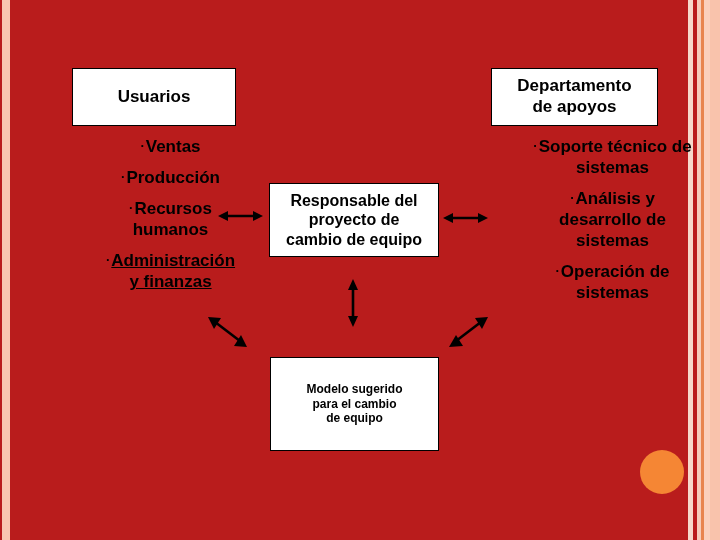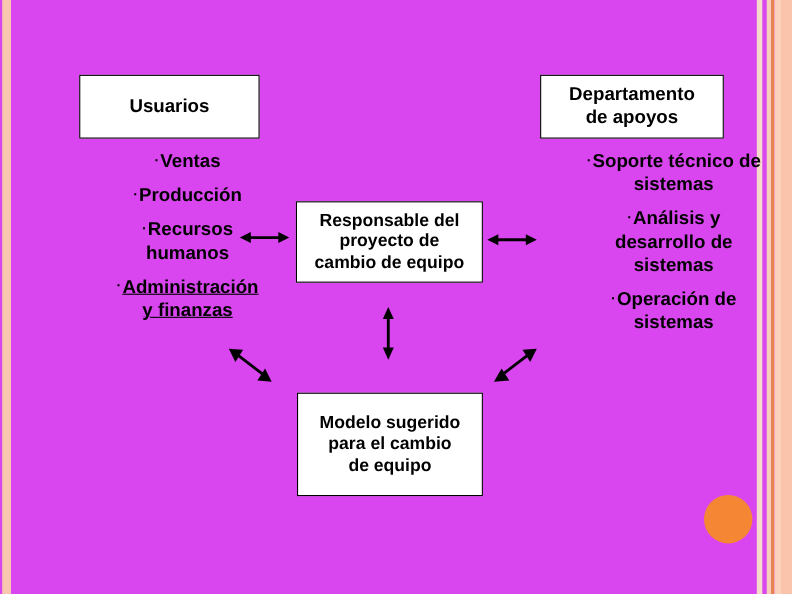--- a/index.html
+++ b/index.html
@@ -7,21 +7,21 @@
     padding: 0;
     background: #ffffff;
   }
   body {
     font-family: "Liberation Sans", sans-serif;
   }
   #slide {
     position: relative;
     width: 720px;
     height: 540px;
-    background: #d946ef;
+    background: #b91c1c;
     overflow: hidden;
   }
 
   
   .stripe {
     position: absolute;
     top: 0;
     height: 540px;
   }
   .stripe-left      { left: 2px;   width: 8px;  background: #f9c6b0; }
@@ -52,21 +52,21 @@
     align-items: center;
     justify-content: center;
     text-align: center;
     font-weight: bold;
     color: #000000;
     line-height: 1.22;
   }
   .box-usuarios      { left: 72px;  top: 68px;  width: 164px; height: 58px; font-size: 17px; }
   .box-departamento  { left: 491px; top: 68px;  width: 167px; height: 58px; font-size: 17px; }
   .box-responsable   { left: 269px; top: 183px; width: 170px; height: 74px; font-size: 16px; }
-  .box-modelo        { left: 270px; top: 357px; width: 169px; height: 94px; font-size: 16px; }
+  .box-modelo        { left: 270px; top: 357px; width: 169px; height: 94px; font-size: 12px; }
 
   
   .bullets {
     position: absolute;
     font-weight: bold;
     color: #000000;
     font-size: 17px;
     line-height: 1.24;
   }
   .bullets-left  { left: 78px;  top: 136px; width: 185px; }

